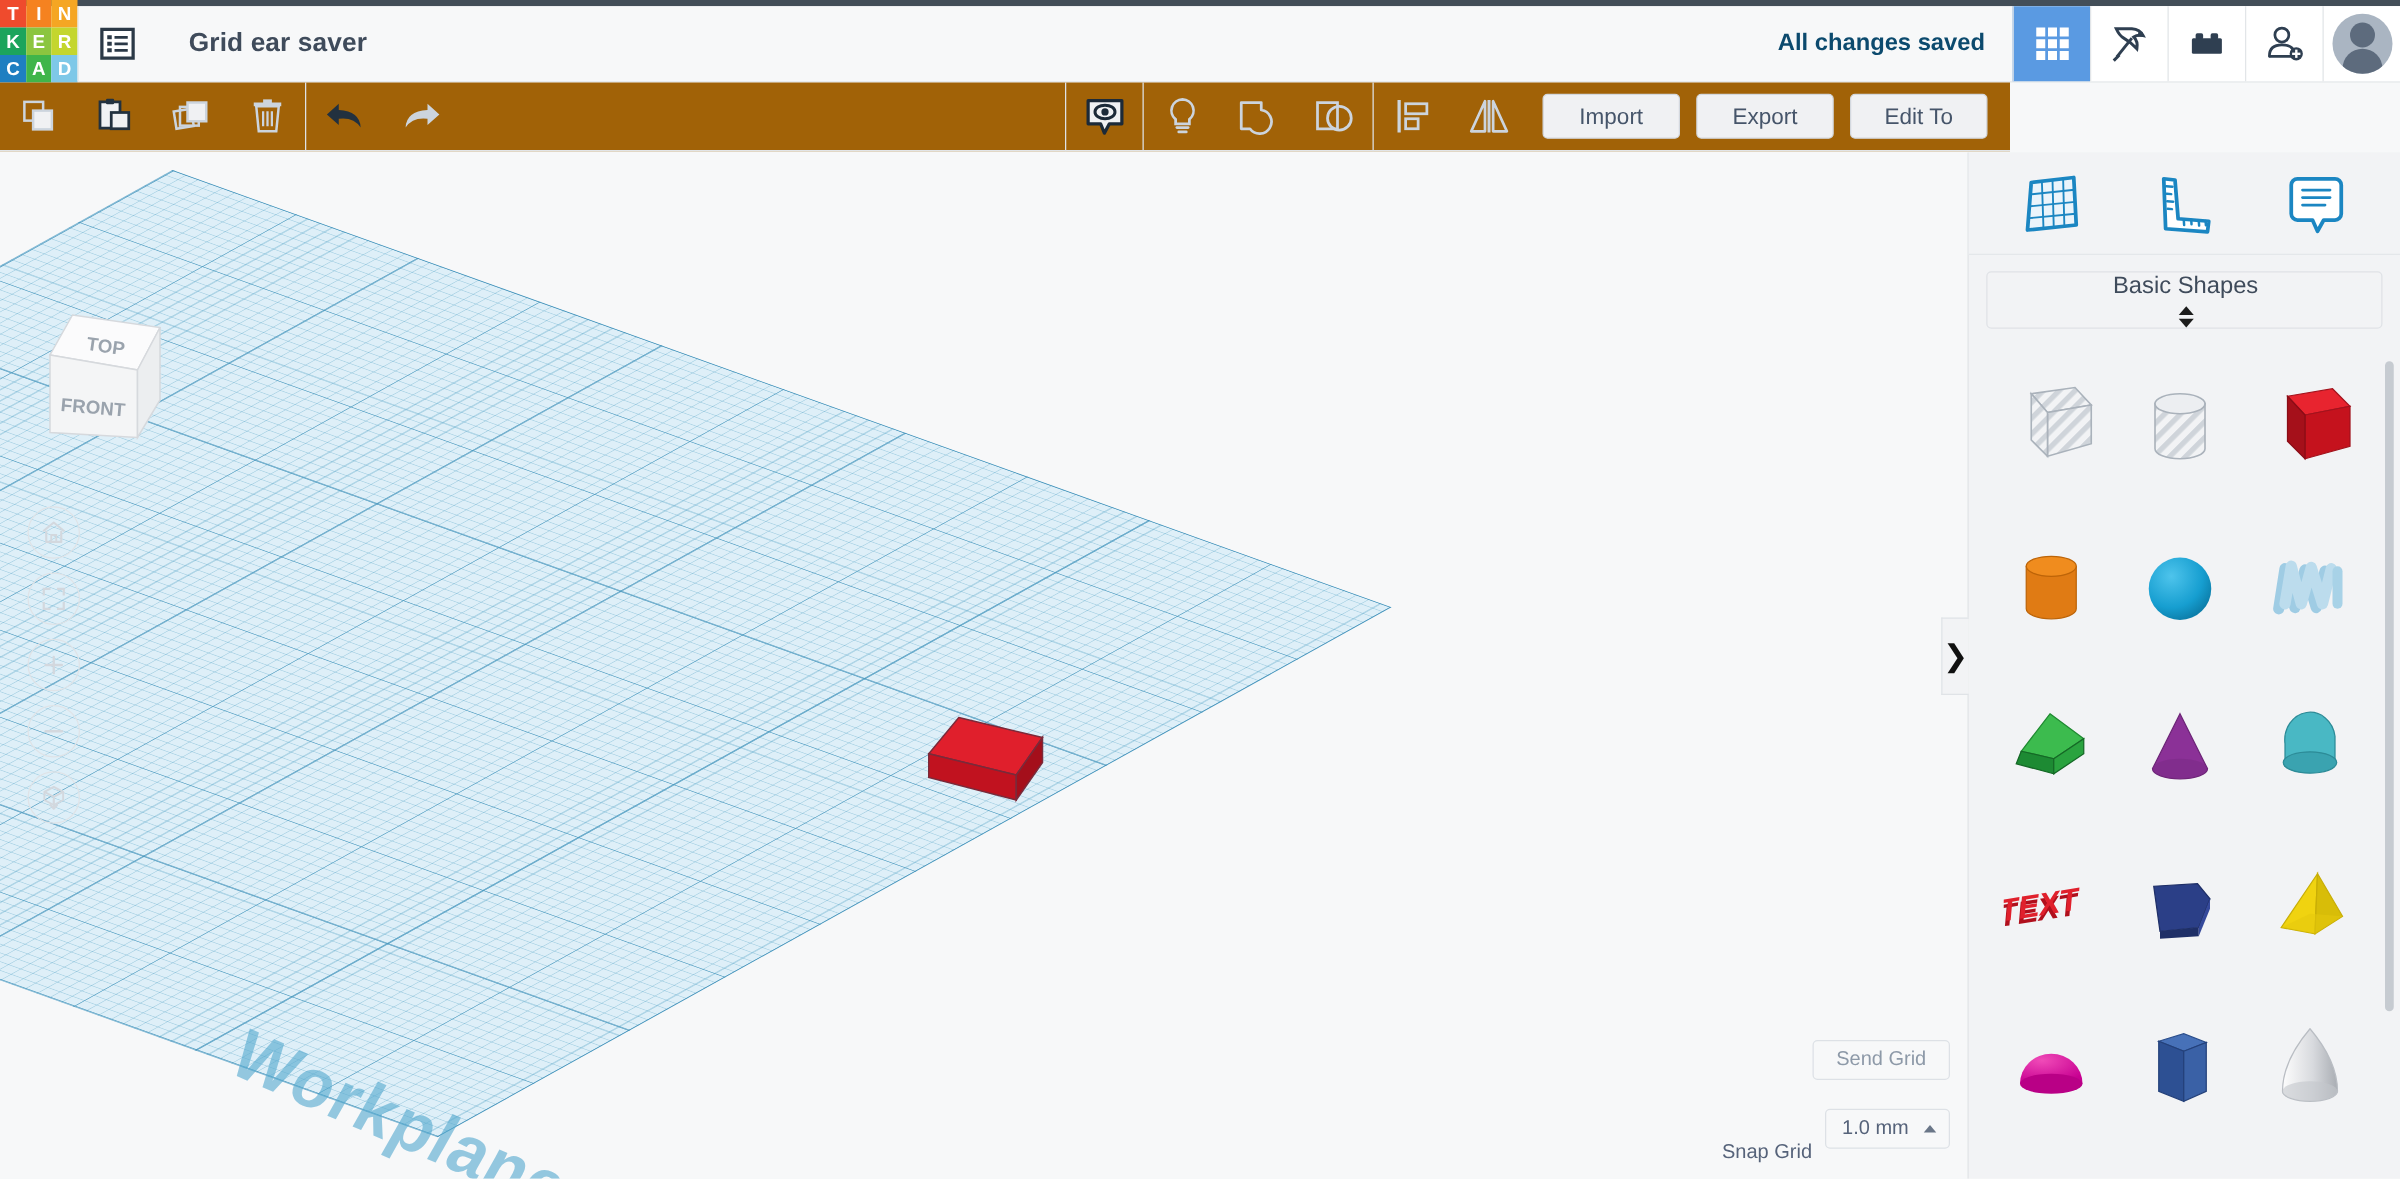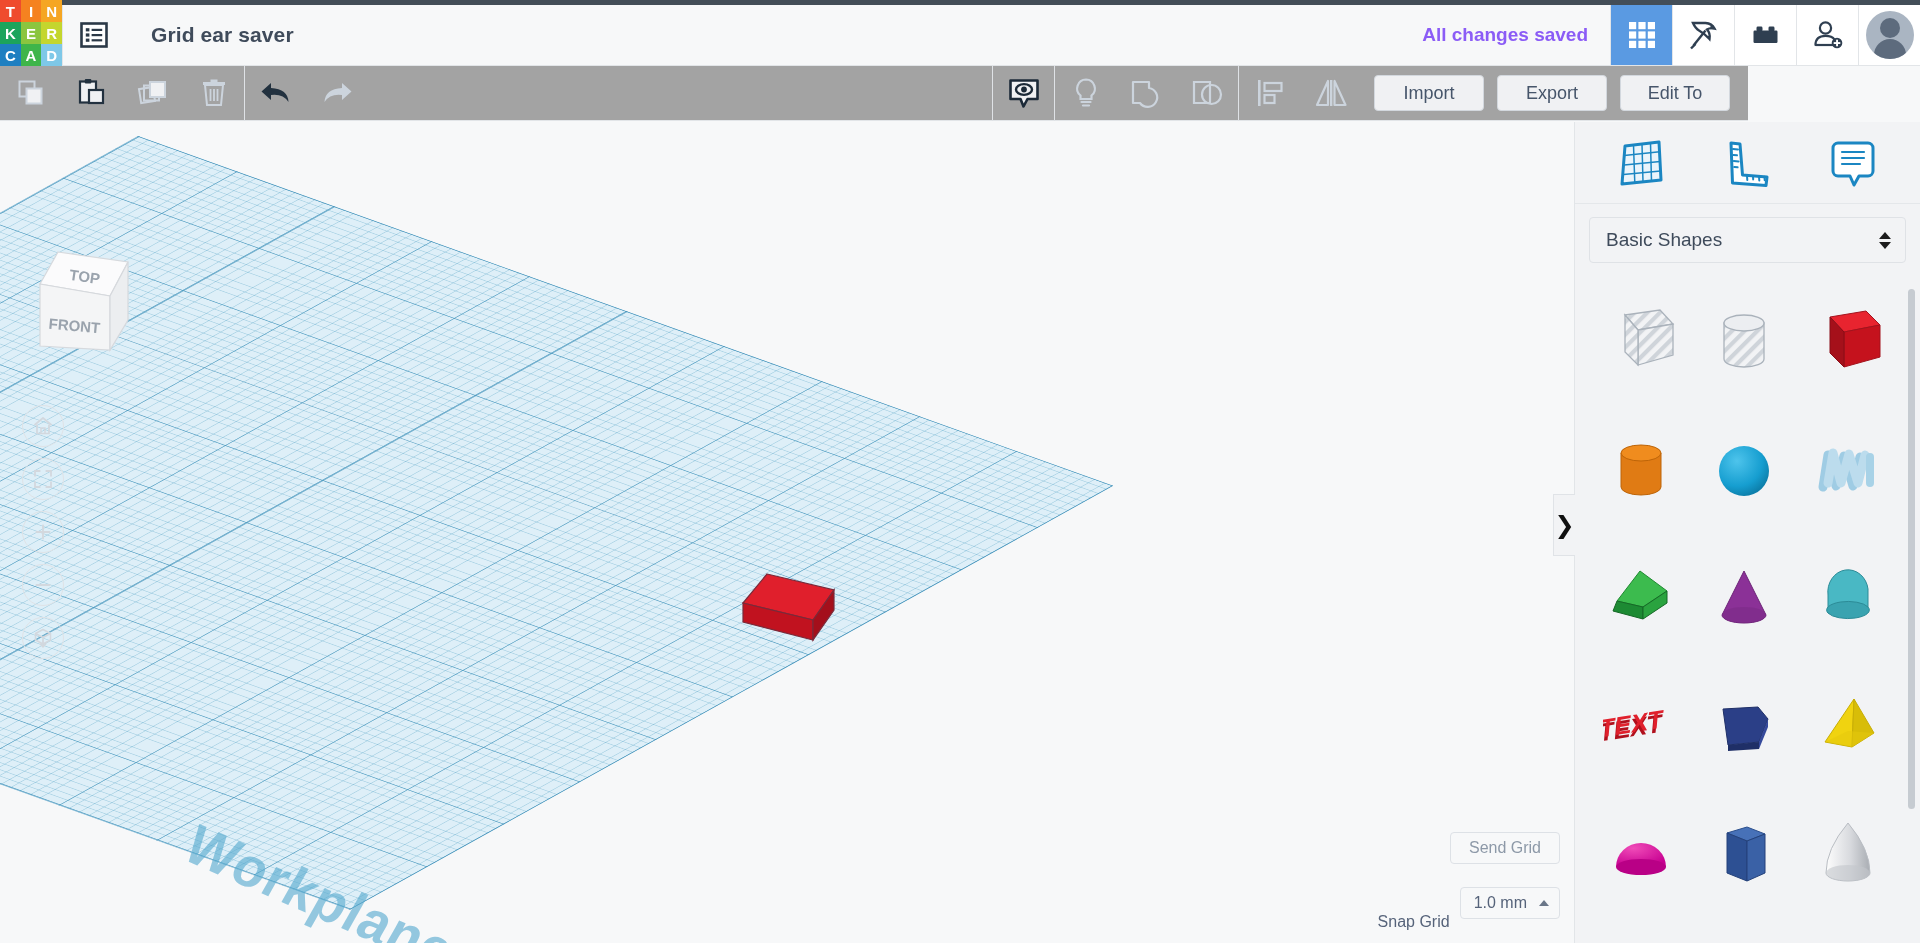--- a/index.html
+++ b/index.html
@@ -46,21 +46,21 @@
   }
 
   .doc-title {
     display: flex; align-items: center; padding-left: 26px;
     font-size: 21px; color: #3f4b5b; font-weight: 600;
     letter-spacing: .1px;
   }
   .hdr-spacer { flex: 1 1 auto; }
   .saved-text {
     display: flex; align-items: center; padding-right: 22px;
-    font-size: 19px; color: #8b5cf6; font-weight: 600;
+    font-size: 19px; color: #0c4a6e; font-weight: 600;
   }
   .hdr-icon-btn {
     width: 62px; display: flex; align-items: center; justify-content: center;
     border-left: 1px solid #e2e5e8; cursor: pointer; background: #fff;
   }
   .hdr-icon-btn.active { background: #5a9ae2; }
   .hdr-icon-btn svg { display: block; }
   .avatar-btn {
     width: 62px; display: flex; align-items: center; justify-content: center;
     border-left: 1px solid #e2e5e8; cursor: pointer; background: #fff;
@@ -75,22 +75,22 @@
     background: #5d6b7d; transform: translateX(-50%);
   }
   .avatar::after {
     content: ""; position: absolute; left: 50%; top: 28px;
     width: 32px; height: 28px; border-radius: 16px 16px 0 0;
     background: #5d6b7d; transform: translateX(-50%);
   }
 
   
   .toolbar {
-    position: absolute; top: 66px; left: 0; width: 1748px; height: 55px;
-    background: #a3a3a3;
+    position: absolute; top: 66px; left: 0; width: 1608px; height: 55px;
+    background: #a16207;
     display: flex; align-items: center;
     border-bottom: 1px solid #e2e5e8;
   }
   .tb-btn {
     width: 61px; height: 55px;
     display: flex; align-items: center; justify-content: center;
     cursor: pointer;
   }
   .tb-sep { width: 1px; height: 55px; background: #dfe2e6; }
   .tb-spacer { flex: 1 1 auto; }
@@ -177,21 +177,21 @@
     height: 82px; display: flex; align-items: center; justify-content: space-around;
     background: #f2f3f5; border-bottom: 1px solid #e4e7ea;
     padding: 0 14px;
   }
   .panel-tab { width: 84px; display: flex; align-items: center; justify-content: center; cursor: pointer; }
   .shape-select-wrap { padding: 13px 14px 10px 14px; }
   .shape-select {
     width: 100%; height: 46px;
     border: 1px solid #dfe2e6; border-radius: 4px; background: #f2f3f5;
     display: flex; align-items: center; justify-content: space-between;
-    padding: 0 14px 0 16px; font-size: 19px; color: #3f4b5b; cursor: pointer;
+    padding: 0 14px 0 16px; font-size: 19px; color: #3f4b5b; cursor: pointer; flex-direction: column;
   }
   .spin { display: flex; flex-direction: column; gap: 3px; }
   .spin .up { width: 0; height: 0; border-left: 6px solid transparent; border-right: 6px solid transparent; border-bottom: 7px solid #1c1c1c; }
   .spin .dn { width: 0; height: 0; border-left: 6px solid transparent; border-right: 6px solid transparent; border-top: 7px solid #1c1c1c; }
 
   .shape-grid-wrap { flex: 1 1 auto; position: relative; overflow: hidden; }
   .shape-grid {
     display: grid; grid-template-columns: repeat(3, 1fr);
     padding: 6px 20px 0 14px;
   }

